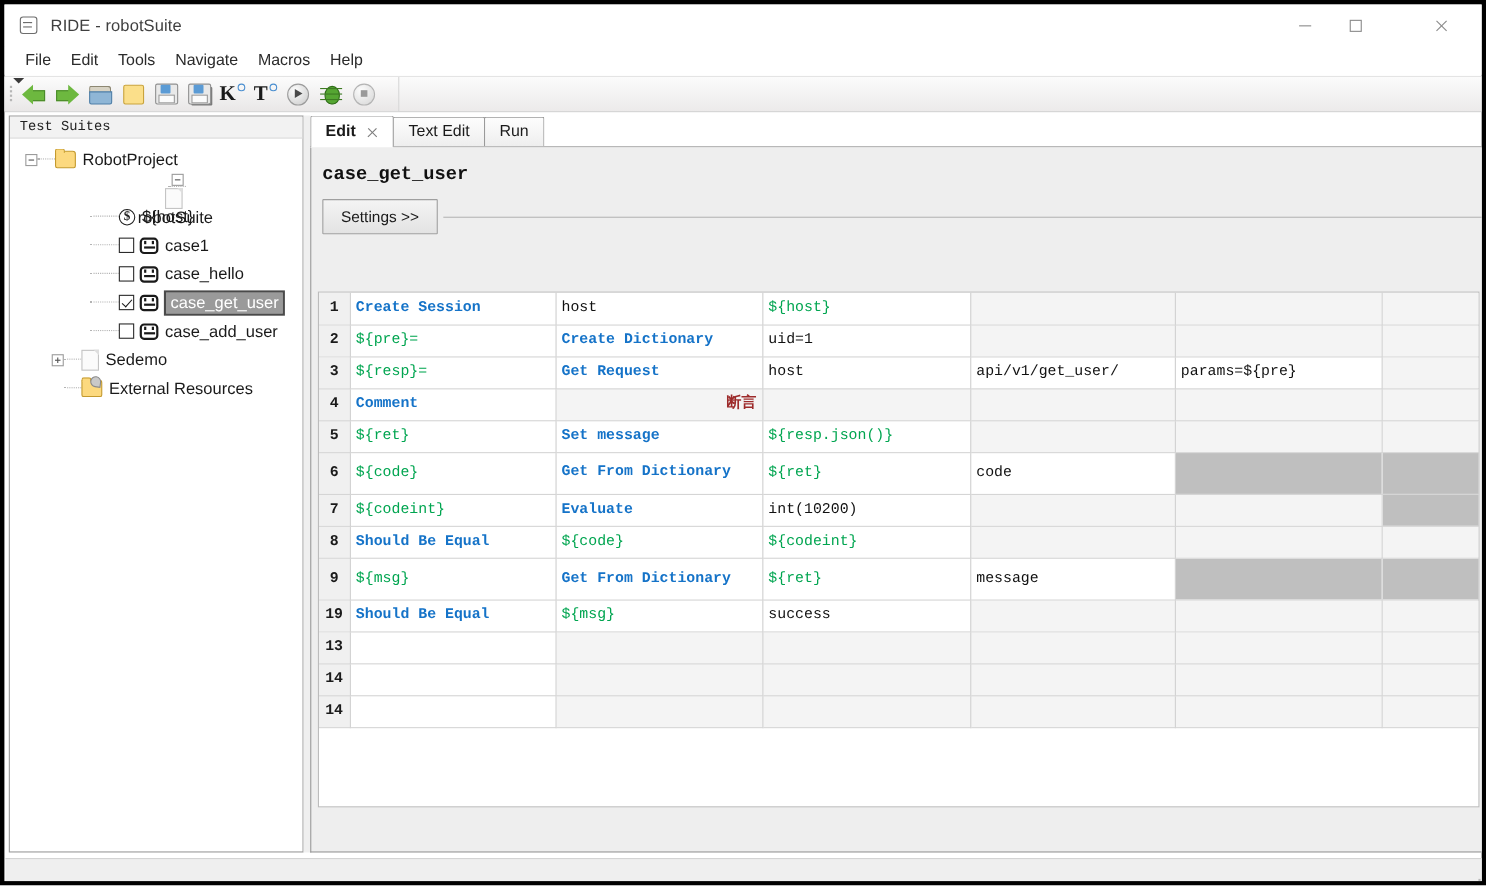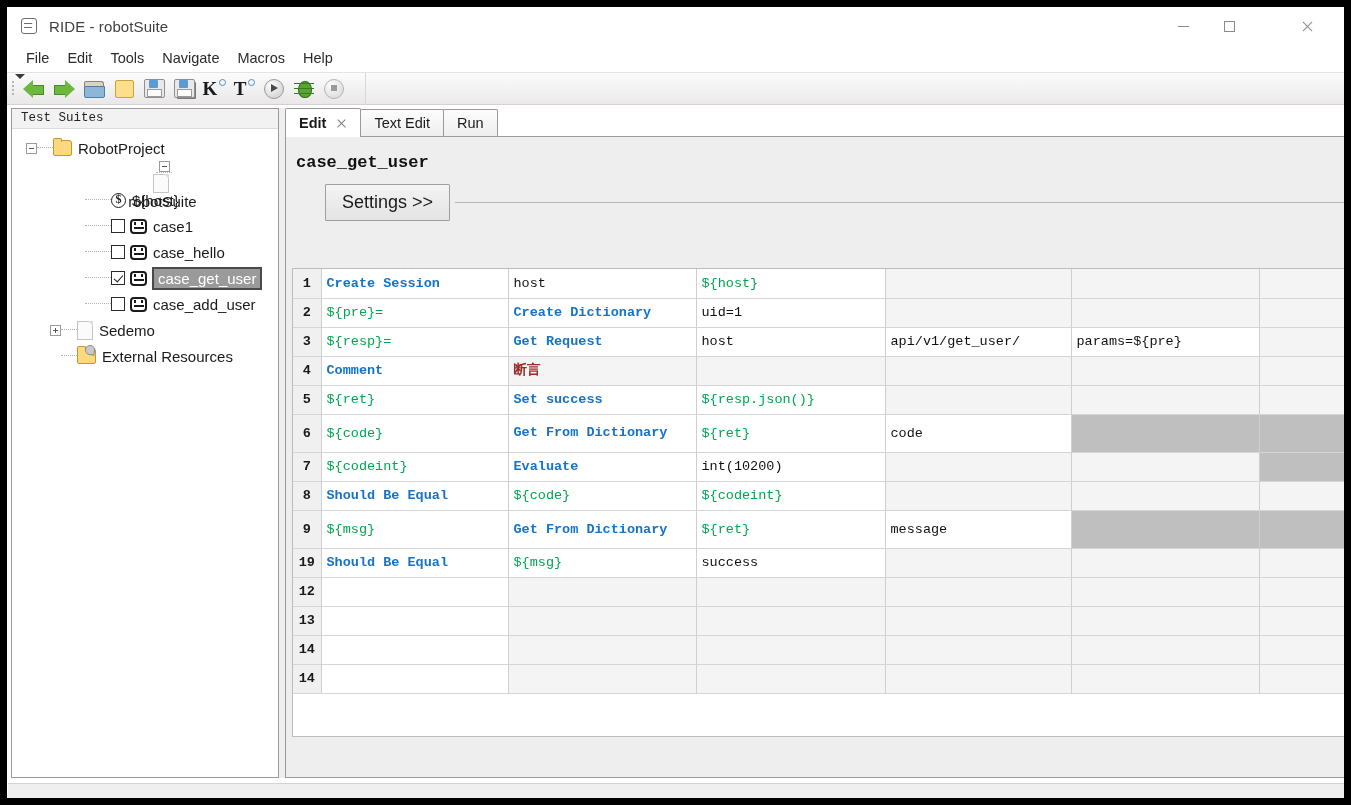--- a/index.html
+++ b/index.html
@@ -6,21 +6,21 @@
     margin: 0; padding: 0;
     width: 1351px; height: 805px;
     overflow: hidden;
     background: #ffffff;
     font-family: "Liberation Sans", sans-serif;
   }
   #app {
     position: relative;
     width: 1351px; height: 805px;
     background: #ffffff;
-    border: 7px solid #000000;
+    border: 4px solid #000000;
     box-sizing: border-box;
     overflow: hidden;
   }
 
   
   #titlebar {
     position: absolute; left: 0; top: 0;
     width: 100%; height: 38px;
     background: #ffffff;
     display: flex; align-items: center;
@@ -349,25 +349,24 @@
   }
   #case-title {
     font-family: "Liberation Mono", monospace;
     font-weight: bold; font-size: 17px; color: #111;
     padding: 16px 0 0 10px;
   }
   #settings-row {
     display: flex; align-items: center; padding: 12px 0 0 10px;
   }
   #settings-btn {
-    font-size: 18px; color: #1a1a1a; padding: 7px 16px;
+    font-size: 14px; color: #1a1a1a; padding: 7px 16px;
     background: linear-gradient(#f4f4f4, #e3e3e3);
     border: 1px solid #9f9f9f; border-radius: 1px;
     white-space: nowrap;
-    margin-left: 29px;
   }
   #settings-rule {
     flex: 1 1 auto; height: 1px; background: #b6b6b6; margin-left: 5px;
   }
 
   
   #gridwrap {
     position: absolute; left: 6px; top: 131px;
     width: 1056px; height: 469px;
     background: #ffffff;
@@ -402,21 +401,21 @@
     font-weight: bold;
     font-size: 13.5px;
     color: #1a1a1a;
     padding: 3px 2px;
   }
   td.c { background: #f4f4f4; color: #111; }
   td.c.filled { background: #ffffff; margin-left: 12px; }
   td.c.gray { background: #bfbfbf; }
   td.kw   { color: #1573c8; font-weight: bold; }
   td.var  { color: #00a550; }
-  td.cmt  { color: #9d2b2b; font-weight: bold; }
+  td.cmt  { color: #9d2b2b; font-weight: bold; text-align: right; }
   td.plain{ color: #111111; }
   tr.r1 td { height: 29px; }
   tr.r2 td { height: 38px; }
   .col1 { width: 187px; }
   .col2 { width: 188px; }
   .col3 { width: 189px; }
   .col4 { width: 186px; }
   .col5 { width: 188px; }
   .col6 { width: 93px; }
 
@@ -641,21 +640,21 @@
                 <td class="c kw filled">Comment</td>
                 <td class="c cmt">断言</td>
                 <td class="c plain"></td>
                 <td class="c plain"></td>
                 <td class="c plain"></td>
                 <td class="c plain"></td>
               </tr>
               <tr class="r1">
                 <td class="rownum">5</td>
                 <td class="c var filled">${ret}</td>
-                <td class="c kw filled">Set success</td>
+                <td class="c kw filled">Set message</td>
                 <td class="c var filled">${resp.json()}</td>
                 <td class="c plain"></td>
                 <td class="c plain"></td>
                 <td class="c plain"></td>
               </tr>
               <tr class="r2">
                 <td class="rownum">6</td>
                 <td class="c var filled">${code}</td>
                 <td class="c kw filled" style="line-height: 15px; padding-top: 1px;">Get From Dictionary</td>
                 <td class="c var filled">${ret}</td>
@@ -693,29 +692,20 @@
               <tr class="r1">
                 <td class="rownum">19</td>
                 <td class="c kw filled">Should Be Equal</td>
                 <td class="c var filled">${msg}</td>
                 <td class="c plain filled">success</td>
                 <td class="c plain"></td>
                 <td class="c plain"></td>
                 <td class="c plain"></td>
               </tr>
               <tr class="r1">
-                <td class="rownum">12</td>
-                <td class="c plain filled"></td>
-                <td class="c plain"></td>
-                <td class="c plain"></td>
-                <td class="c plain"></td>
-                <td class="c plain"></td>
-                <td class="c plain"></td>
-              </tr>
-              <tr class="r1">
                 <td class="rownum">13</td>
                 <td class="c plain filled"></td>
                 <td class="c plain"></td>
                 <td class="c plain"></td>
                 <td class="c plain"></td>
                 <td class="c plain"></td>
                 <td class="c plain"></td>
               </tr>
               <tr class="r1">
                 <td class="rownum">14</td>

